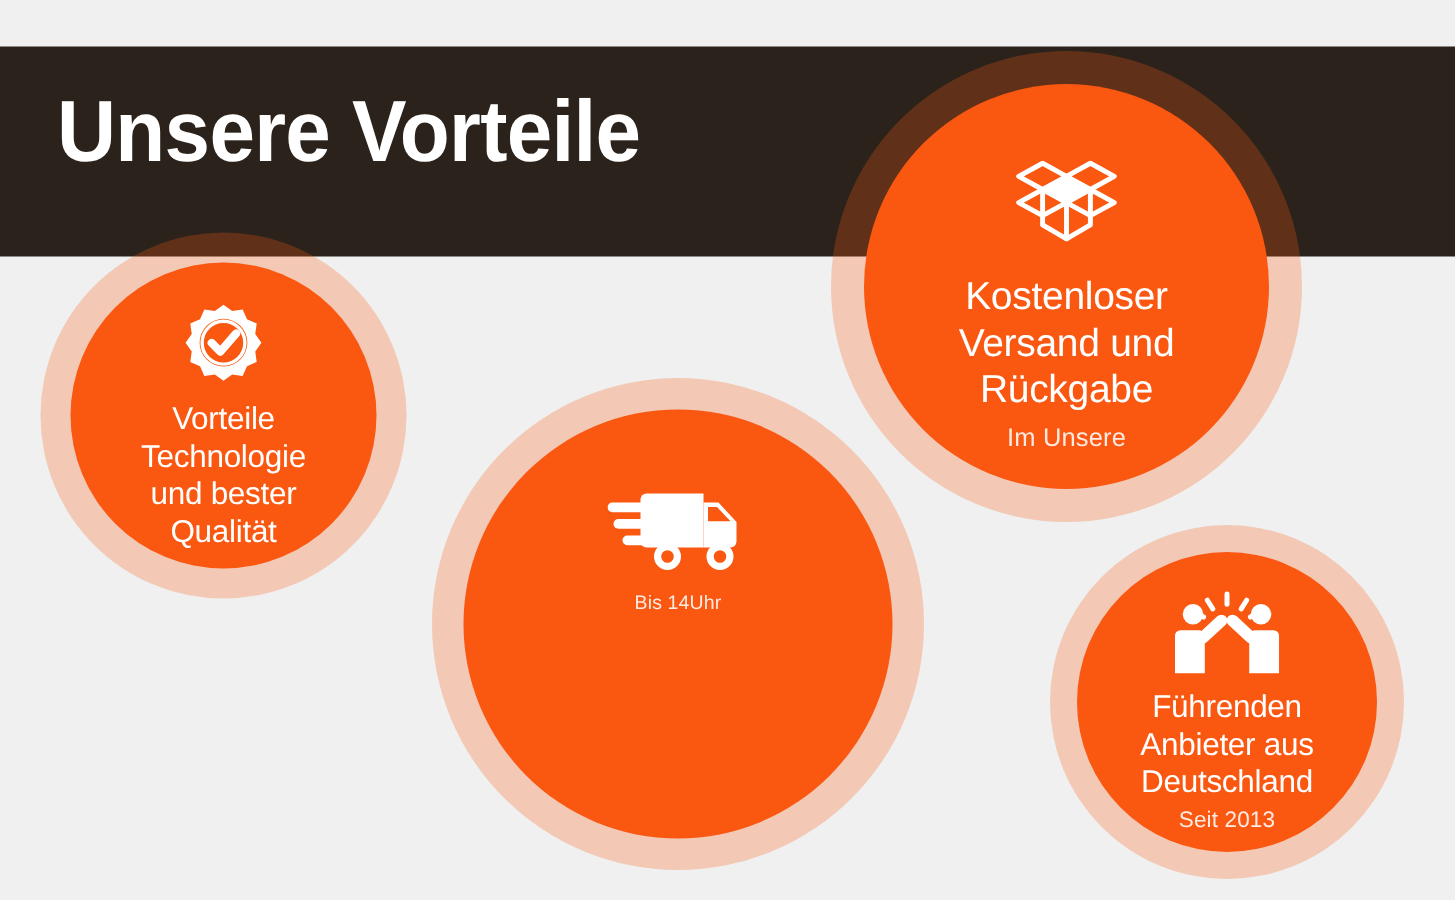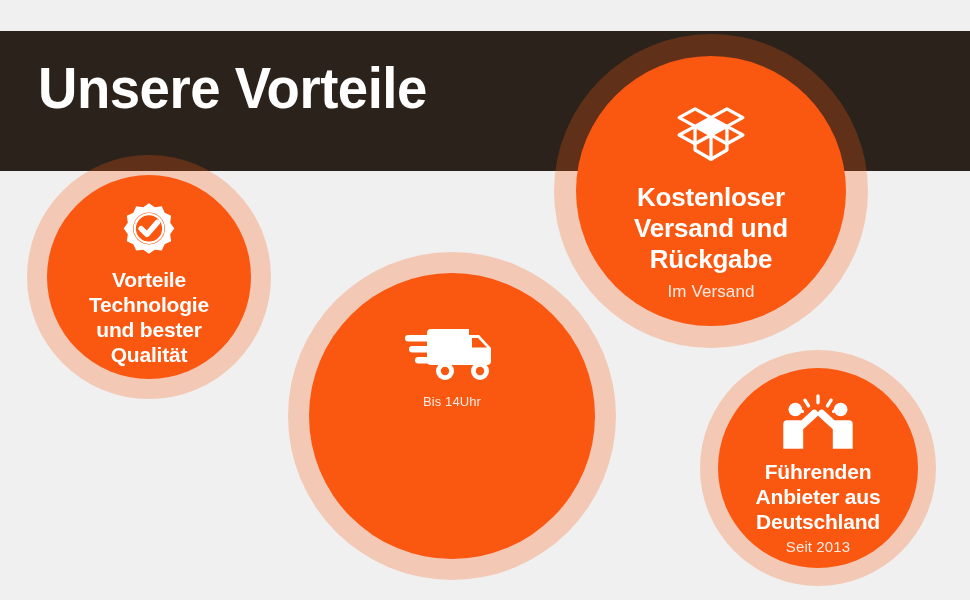--- a/index.html
+++ b/index.html
@@ -67,21 +67,21 @@
     justify-content: flex-start;
     box-sizing: border-box;
     text-align: center;
   }
   .badge .icon {
     display: block;
     line-height: 0;
   }
   .badge .title {
     color: #ffffff;
-    font-weight: bold;
+    font-weight: normal;
     white-space: pre-line;
     letter-spacing: -0.2px;
   }
   .badge .subtitle {
     color: rgba(255, 255, 255, 0.88);
     font-weight: normal;
     text-align: center;
     letter-spacing: 0.1px;
   }
 
@@ -149,21 +149,21 @@
 
             <path d="M20.5 31.5 L20.5 52.5 L36 61.5 L51.5 52.5 L51.5 31.5"></path>
             <path d="M36 40 L36 61.5"></path>
           </g>
           <path fill="#ffffff" d="M36 21 L51.5 29.5 L36 38 L20.5 29.5 Z"></path>
         </svg>
       </span>
       <div class="title">Kostenloser
 Versand und
 Rückgabe</div>
-      <div class="subtitle">Im Versand</div>
+      <div class="subtitle">Im Unsere</div>
     </div>
   </div>
 
   <div class="badge" id="badge-sameday">
     <div class="inner">
       <span class="icon">
         <svg width="94" height="62" viewBox="0 0 94 62" aria-hidden="true">
           <g fill="#ffffff">
 
             <rect x="0" y="12" width="30" height="6.5" rx="3.2"></rect>

